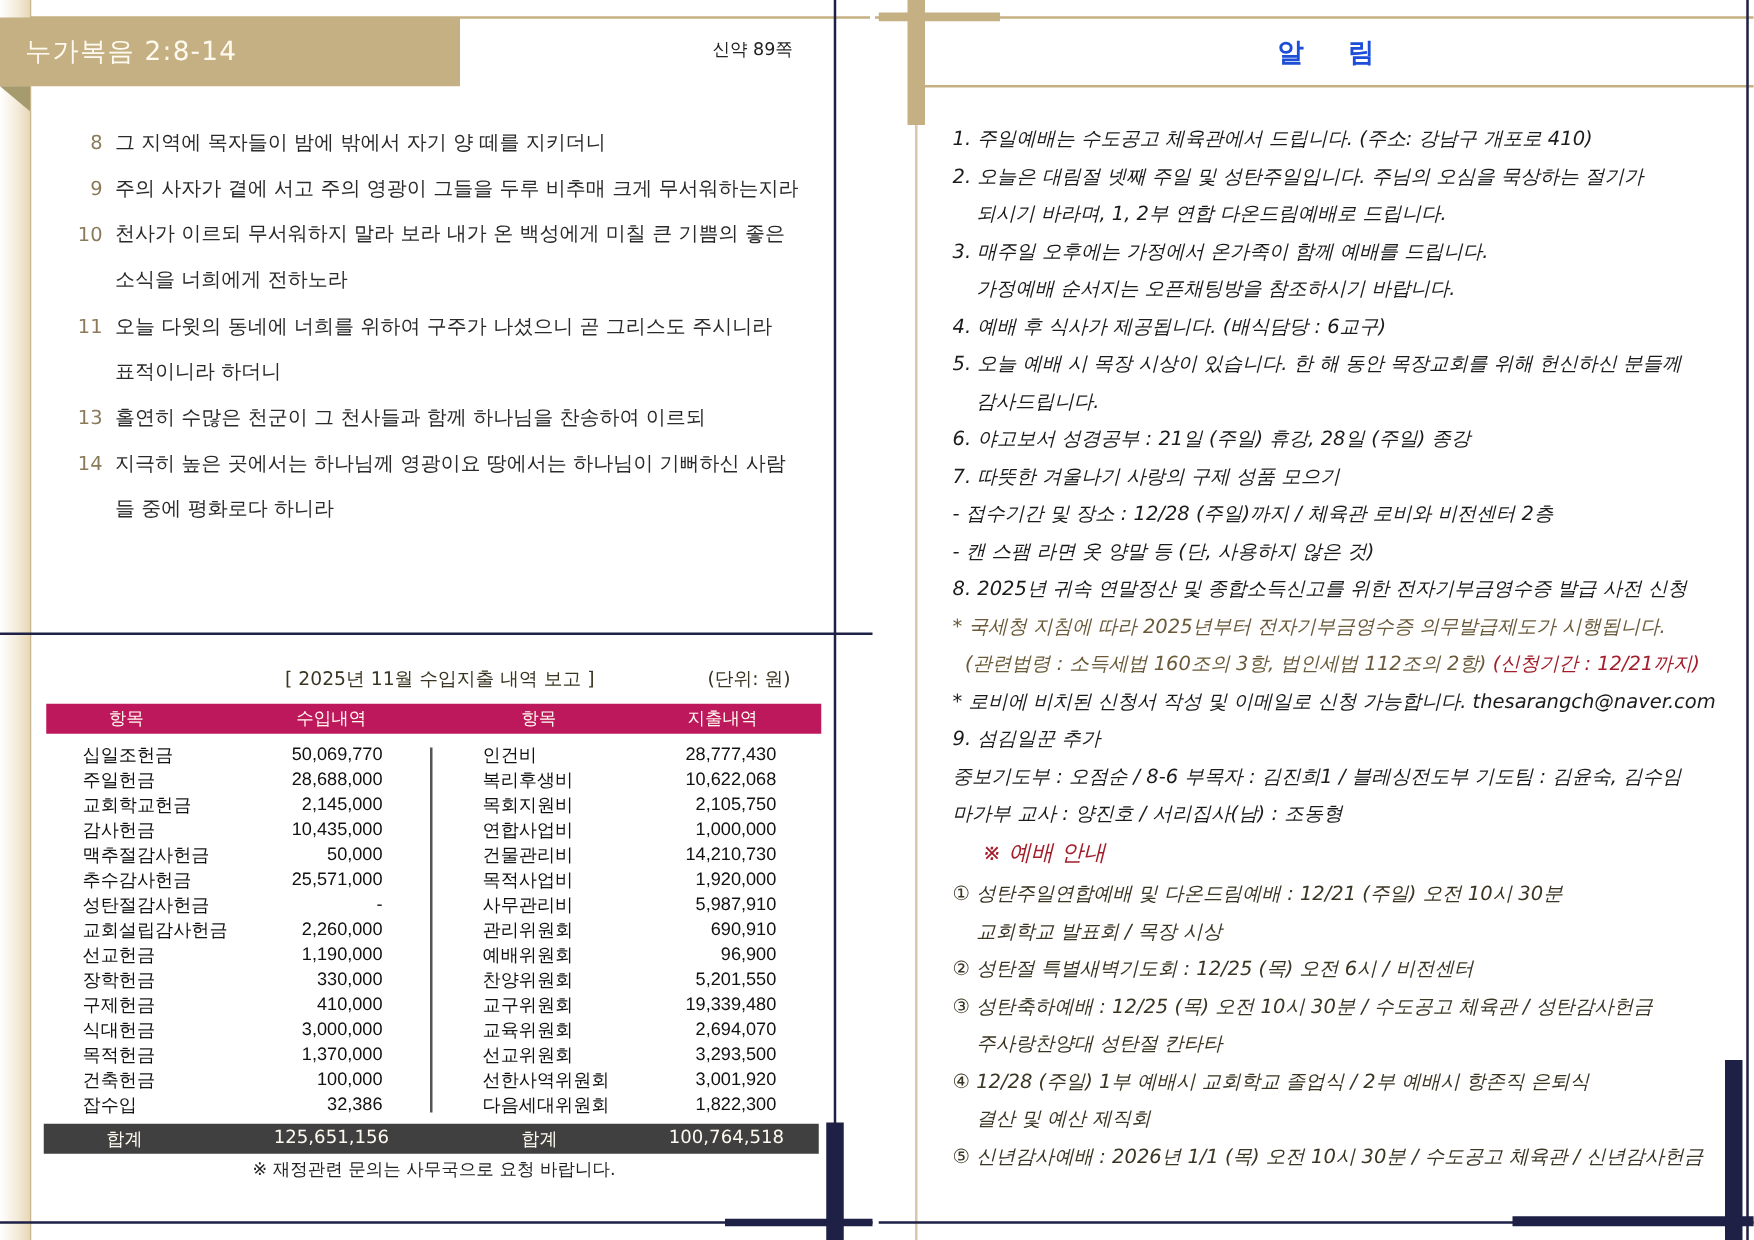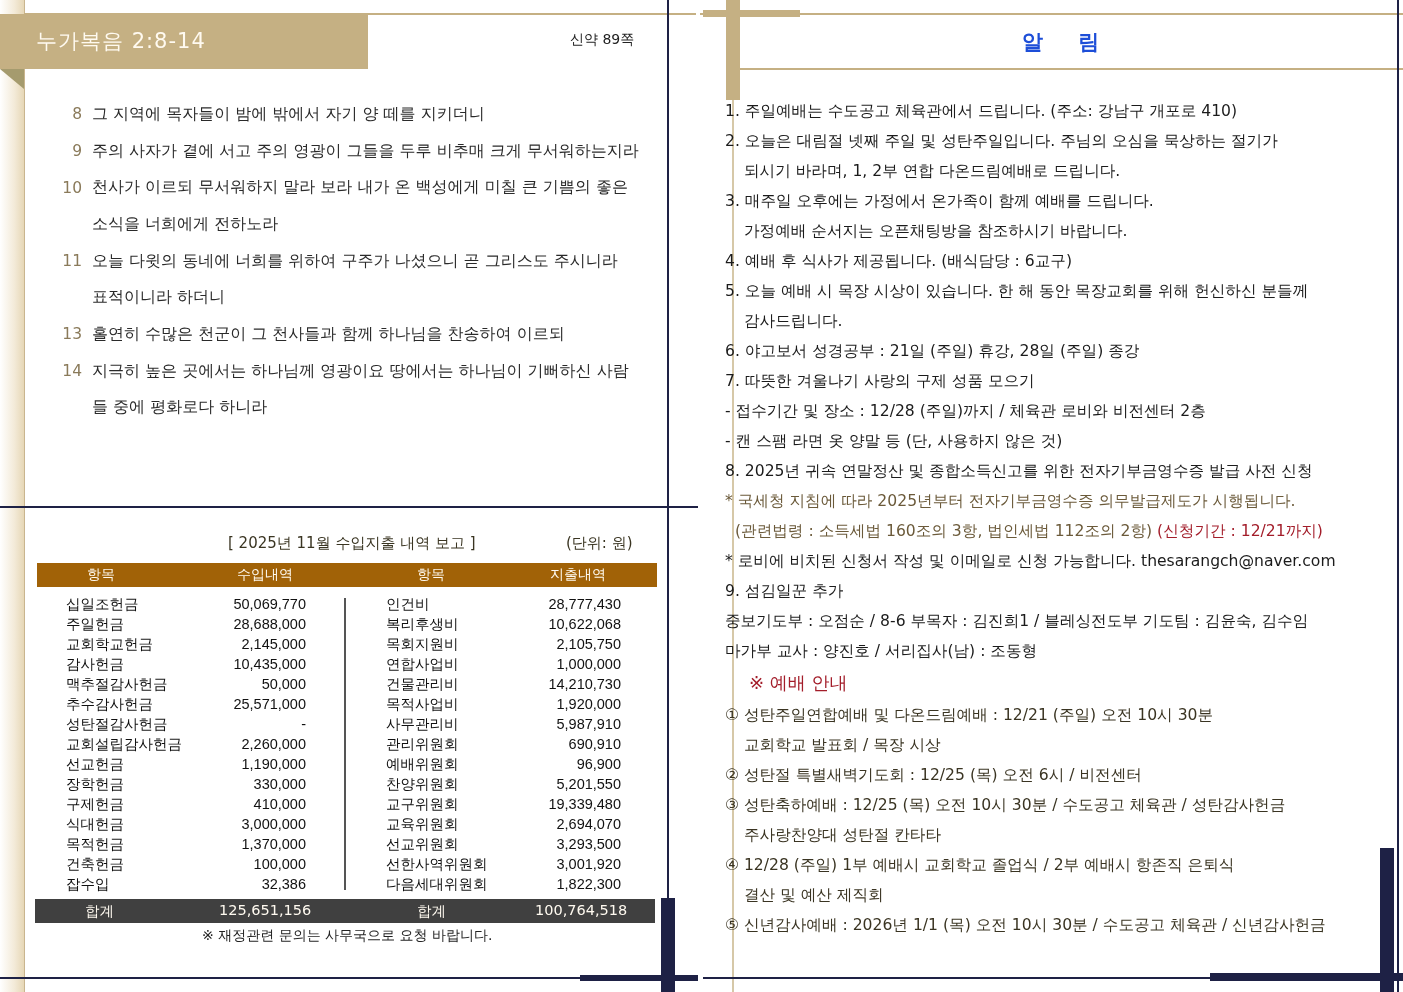--- a/index.html
+++ b/index.html
@@ -20,53 +20,53 @@
   .navy { background: #1e2145; }
   
   .title-tab {
     left: 0; top: 14px; width: 368px; height: 55px; background: #c5b083;
   }
   .title-tab-fold {
     left: 0; top: 69px; width: 0; height: 0;
     border-top: 20px solid #a59b6e; border-left: 24px solid transparent; border-right: 0;
   }
   .title-text {
-    left: 36px; top: 27px; font-size: 21px; color: #fffaf0; letter-spacing: 1px;
+    left: 20px; top: 27px; font-size: 21px; color: #fffaf0; letter-spacing: 1px;
   }
   .page-ref { left: 570px; top: 31px; font-size: 14px; color: #222; }
   
   .verses { left: 48px; top: 96px; width: 600px; }
   .verse-line { display: flex; height: 36.7px; align-items: center; font-size: 16px; color: #2a2a2a; }
   .verse-num { width: 34px; text-align: right; padding-right: 10px; color: #8a7a5a; font-size: 15.5px; }
   .verse-num.empty { color: transparent; }
   .verse-text { white-space: nowrap; }
   
   .fin-title { left: 228px; top: 534px; font-size: 15px; color: #3a3522; }
   .fin-unit { left: 566px; top: 534px; font-size: 15px; color: #3a3522; text-align: right; }
   .fin-header {
-    left: 37px; top: 563px; width: 620px; height: 24px; background: #a16207;
+    left: 37px; top: 563px; width: 620px; height: 24px; background: #be185d;
     display: flex; align-items: center; color: #fffaf0; font-size: 14px;
   }
   .fin-header span { position: absolute; }
   .fin-body { left: 66px; top: 594px; width: 580px; font-family: "Liberation Sans", "DejaVu Sans", sans-serif; }
   .fin-row { display: flex; height: 20px; align-items: center; font-size: 14.5px; color: #111; }
   .fin-col-label1 { width: 140px; }
   .fin-col-val1 { width: 100px; text-align: right; }
   .fin-col-label2 { width: 120px; margin-left: 80px; }
   .fin-col-val2 { width: 100px; text-align: right; margin-left: 15px; }
   .fin-divider { left: 344px; top: 598px; width: 2px; height: 292px; background: #555; }
   .fin-total {
     left: 35px; top: 899px; width: 620px; height: 24px; background: #404040;
     color: #fffaf0; font-size: 14.5px;
   }
   .fin-total span { position: absolute; top: 3px; }
   .fin-note { left: 202px; top: 927px; font-size: 14px; color: #222; }
   
   .notice-title { left: 1022px; top: 28px; font-size: 21px; font-weight: bold; letter-spacing: 14px; color: #1d4ed8; }
-  .notices { left: 725px; top: 96px; width: 625px; }
+  .notices { left: 762px; top: 96px; width: 625px; font-style: italic; }
   .n-line { height: 30px; line-height: 30px; font-size: 15.6px; color: #1b1b1b; white-space: nowrap; }
   .n-line.indent { padding-left: 19px; }
   .n-line.olive { color: #6b5a3a; }
   .red { color: #a31d2a; }
   .n-heading { font-size: 18px; color: #a31d2a; height: 34px; line-height: 34px; margin-left: 24px; }
   .n-line.worship { color: #3a3422; }
 </style>
 </head>
 <body>
 

